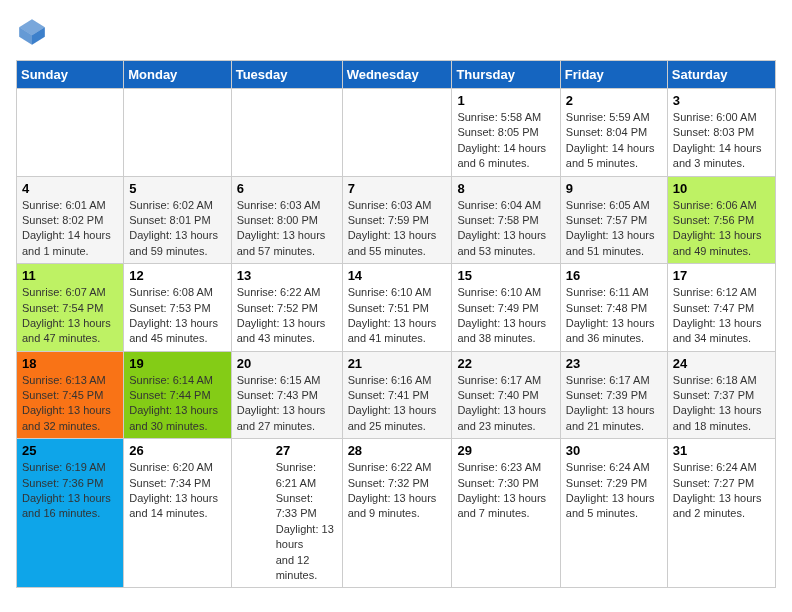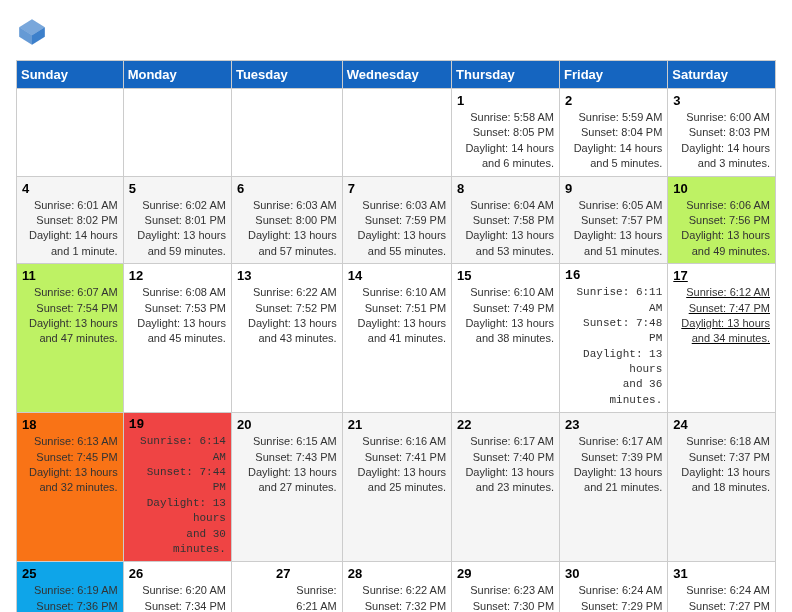--- a/index.html
+++ b/index.html
@@ -73,21 +73,20 @@
     }
     .day-num {
       font-size: 13px;
       font-weight: bold;
       display: block;
       margin-bottom: 2px;
     }
     .day-info {
       color: #333;
       line-height: 1.4;
-      text-align: right;
     }
     .empty {
       background: #fff !important;
     }
   </style>
 </head>
 <body>
 
 <div class="header">
   <div class="logo">
@@ -228,44 +227,44 @@
 Daylight: 13 hours
 and 41 minutes.</div>
         </td>
         <td style="background: rgb(255, 255, 255);">
           <span class="day-num">15</span>
           <div class="day-info" style="white-space: pre-line;">Sunrise: 6:10 AM
 Sunset: 7:49 PM
 Daylight: 13 hours
 and 38 minutes.</div>
         </td>
-        <td style="background: rgb(255, 255, 255); font-family: Liberation Mono, monospace;">
+        <td style="background: rgb(255, 255, 255);">
           <span class="day-num">16</span>
           <div class="day-info" style="white-space: pre-line;">Sunrise: 6:11 AM
 Sunset: 7:48 PM
 Daylight: 13 hours
 and 36 minutes.</div>
         </td>
-        <td style="background: rgb(255, 255, 255); text-decoration: underline;">
+        <td style="background: rgb(255, 255, 255);">
           <span class="day-num">17</span>
           <div class="day-info" style="white-space: pre-line;">Sunrise: 6:12 AM
 Sunset: 7:47 PM
 Daylight: 13 hours
 and 34 minutes.</div>
         </td>
       </tr>
       <tr>
         <td style="background: #f97316;">
           <span class="day-num">18</span>
           <div class="day-info" style="white-space: pre-line;">Sunrise: 6:13 AM
 Sunset: 7:45 PM
 Daylight: 13 hours
 and 32 minutes.</div>
         </td>
-        <td style="background: #ef4444; font-family: Liberation Mono, monospace;">
+        <td style="background: #84cc16;">
           <span class="day-num">19</span>
           <div class="day-info" style="white-space: pre-line;">Sunrise: 6:14 AM
 Sunset: 7:44 PM
 Daylight: 13 hours
 and 30 minutes.</div>
         </td>
         <td style="background: rgb(245, 245, 245);">
           <span class="day-num">20</span>
           <div class="day-info" style="white-space: pre-line;">Sunrise: 6:15 AM
 Sunset: 7:43 PM

